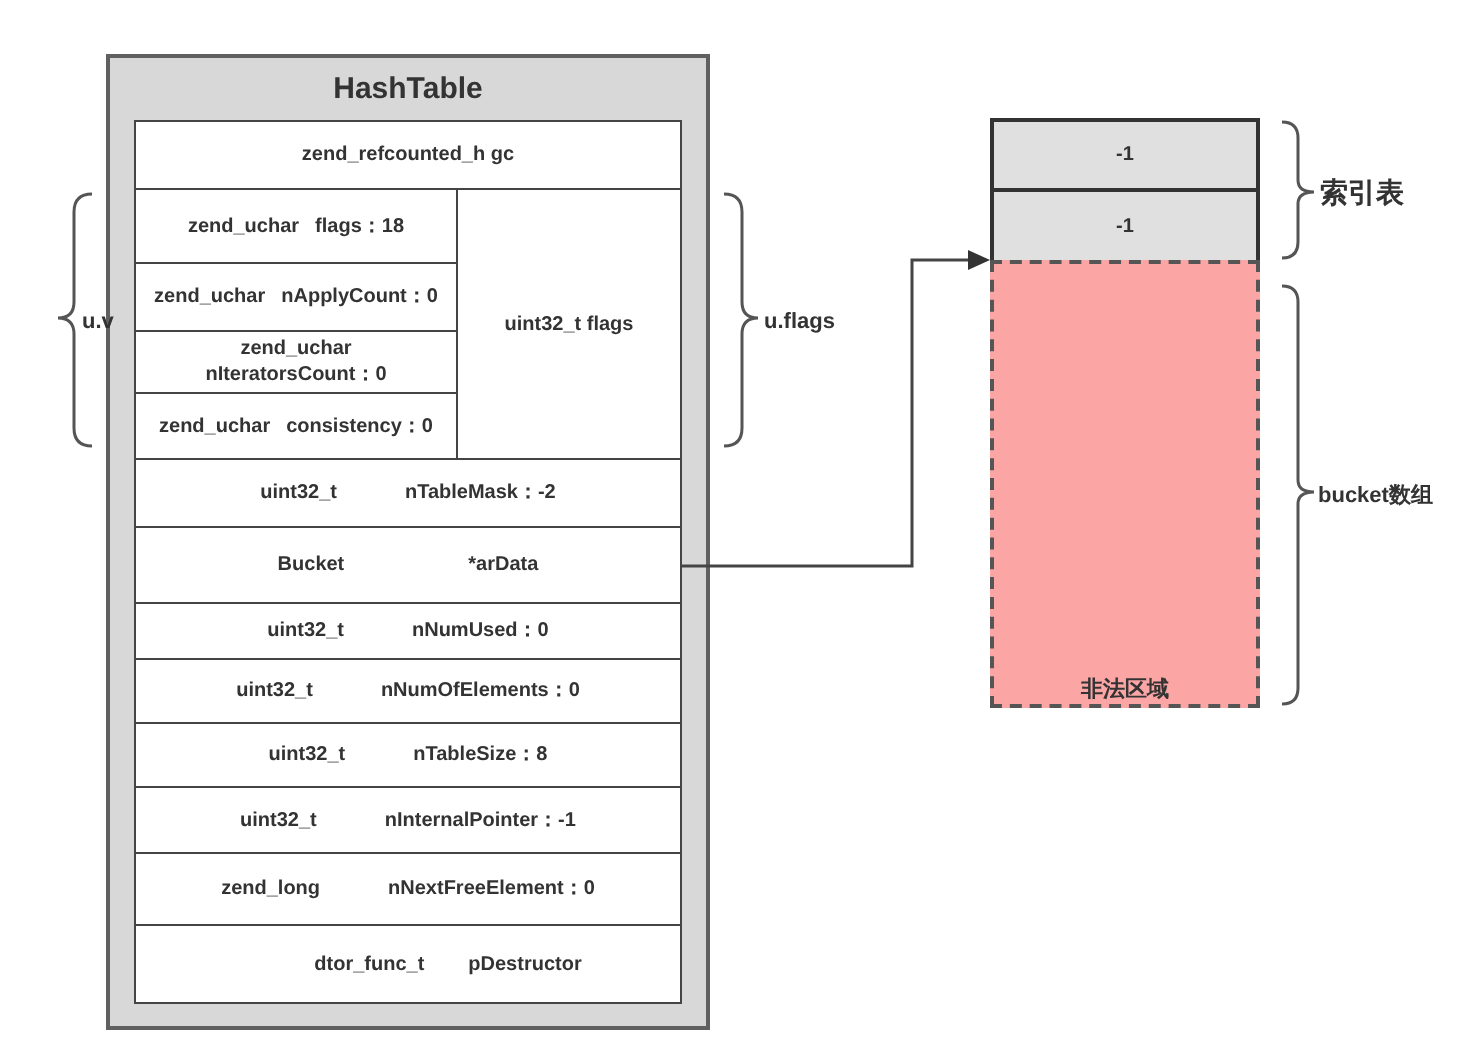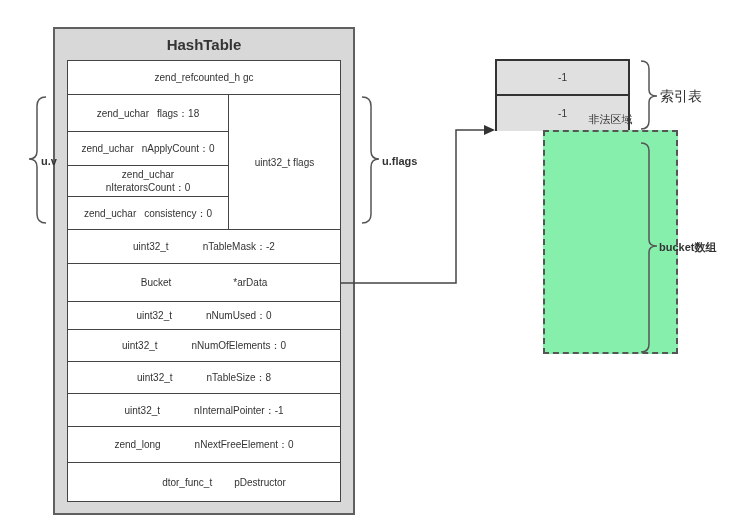--- a/index.html
+++ b/index.html
@@ -1,33 +1,33 @@
 <!DOCTYPE html>
 <html><head>
 <meta charset="utf-8">
 <style>
   html, body { margin: 0; padding: 0; background: #ffffff; }
   body { width: 732px; height: 527px; position: relative; overflow: hidden;
          font-family: "Liberation Sans", "DejaVu Sans", sans-serif; color: #333; }
-  .abs { position: absolute; box-sizing: border-box; }
+  .abs { position: absolute; box-sizing: border-box; font-weight: bold; }
   .outer { left: 53px; top: 27px; width: 302px; height: 488px; background: #d8d8d8;
            border: 2px solid #606060; }
   .title { left: 53px; top: 36px; width: 302px; text-align: center; font-weight: bold;
            font-size: 15px; color: #333; }
   .cell { background: #fff; border: 1.5px solid #444; display: flex; align-items: center;
           justify-content: center; text-align: center; font-size: 10px; color: #333;
           line-height: 13px; }
   .cell .t { margin-right: 34px; }
   .cell .t.sm { margin-right: 8px; }
   .lbl { font-size: 11px; font-weight: bold; color: #333; }
   .lbl2 { font-size: 14px; color: #333; }
   .idx { background: #e0e0e0; border: 2px solid #333; display: flex; align-items: center;
          justify-content: center; font-size: 10px; color: #333; }
-  .bucket { background: #86efac; border: 2px dashed #555; display: flex; align-items: flex-start;
-            justify-content: center; font-size: 11px; color: #333; margin-left: 48px; }
+  .bucket { background: #fca5a5; border: 2px dashed #555; display: flex; align-items: flex-end;
+            justify-content: center; font-size: 11px; color: #333; }
   svg.ov { position: absolute; left: 0; top: 0; }
 </style>
 </head>
 <body>
 
 <div class="abs outer"></div>
 <div class="abs title">HashTable</div>
 
 <div class="abs cell" style="left:67px;top:60px;width:274px;height:35px;">
   <span>zend_refcounted_h gc</span>

